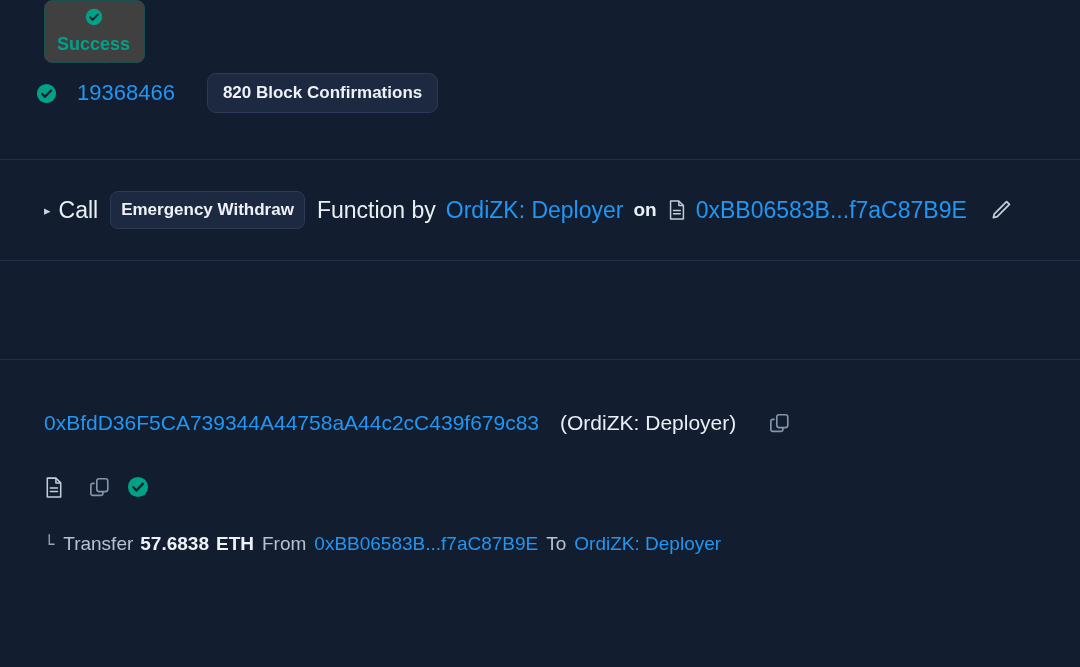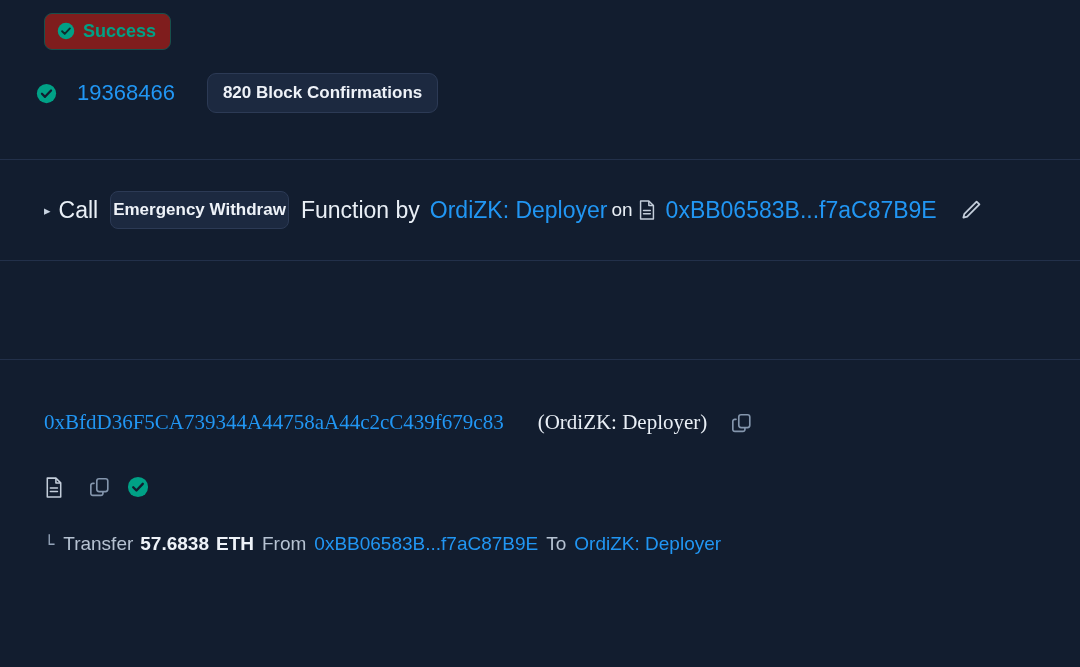--- a/index.html
+++ b/index.html
@@ -54,28 +54,29 @@
   }
 
   
   .status-row {
     height: 62px;
   }
   .status-badge {
     display: inline-flex;
     align-items: center;
     gap: 8px;
-    background: #7f1d1d;
+    background: #404040;
     border: 1px solid #17504c;
     border-radius: 8px;
     padding: 7px 14px 7px 12px;
     color: #00a186;
     font-size: 18px;
     font-weight: bold;
     cursor: pointer;
+    flex-direction: column;
   }
 
   
   .block-row {
     height: 62px;
     gap: 20px;
     padding-left: 36px;
   }
   .block-num {
     color: #2196f3;
@@ -124,37 +125,37 @@
     line-height: 1;
   }
   .call-word {
     color: #e9eff6;
   }
   .fn-pill {
     display: inline-block;
     background: #1c2940;
     border: 1px solid #2c3a55;
     border-radius: 8px;
-    padding: 8px 2px;
+    padding: 8px 10px;
     margin: 0 12px;
     font-size: 17px;
     font-weight: bold;
     color: #eef2f8;
     cursor: pointer;
   }
   .link {
     color: #2196f3;
     cursor: pointer;
     white-space: nowrap;
   }
   .muted-word {
     color: #e9eff6;
-    font-weight: normal;
+    font-weight: bold;
     font-size: 19px;
-    margin: 0 4px;
+    margin: 0 10px;
     text-align: center;
   }
   .doc-icon {
     display: inline-flex;
     align-items: center;
     margin-right: 9px;
   }
   .edit-icon {
     margin-left: 22px;
     display: inline-flex;
@@ -164,32 +165,31 @@
 
   
   .empty-panel {
     height: 98px;
   }
 
   
   .from-row {
     height: 65px;
     padding-top: 30px;
-    gap: 8px;
-    font-family: Liberation Serif, serif;
+    gap: 17px;
   }
   .addr-link {
     color: #2196f3;
     font-size: 21px;
     cursor: pointer;
   }
   .addr-alias {
     color: #e9eff6;
     font-size: 21px;
-    margin-left: 26px;
+    margin-left: 4px;
   }
   .to-row {
     height: 64px;
     gap: 0;
   }
   .verified-check {
     margin-left: 16px;
     display: inline-flex;
     align-items: center;
   }

